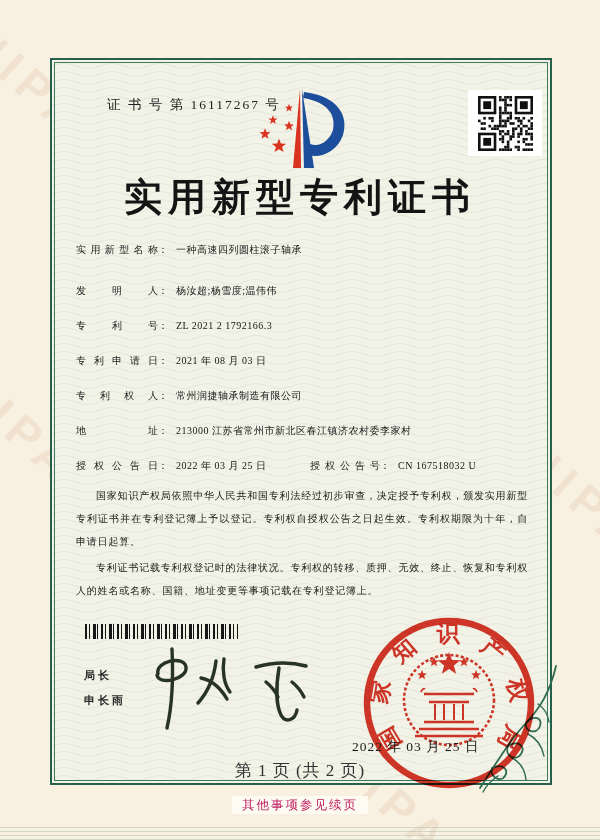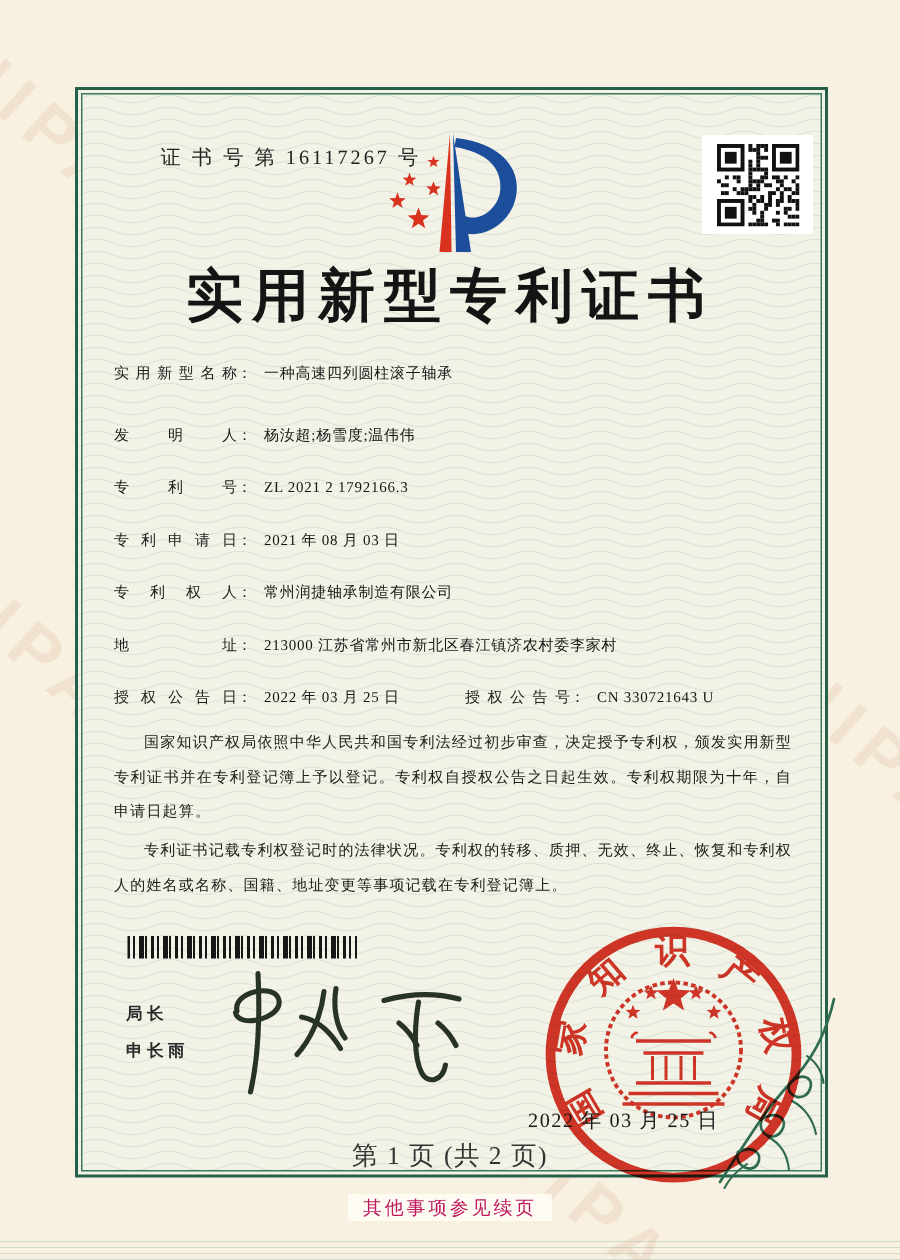--- a/index.html
+++ b/index.html
@@ -392,21 +392,21 @@
     </div>
     <div class="frow">
       <span class="flabel">专利权人</span><span class="fcolon">：</span><span class="fvalue">常州润捷轴承制造有限公司</span>
     </div>
     <div class="frow">
       <span class="flabel">地址</span><span class="fcolon">：</span><span class="fvalue">213000 江苏省常州市新北区春江镇济农村委李家村</span>
     </div>
     <div class="frow">
       <span class="flabel">授权公告日</span><span class="fcolon">：</span><span class="fvalue">2022 年 03 月 25 日</span>
       <span class="grant-pair">
-        <span class="flabel" style="width:70px;">授权公告号</span><span class="fcolon">：</span><span class="fvalue">CN 330721643 U</span>
+        <span class="flabel" style="width:70px;">授权公告号</span><span class="fcolon">：</span><span class="fvalue">CN 167518032 U</span>
       </span>
     </div>
   </div>
 
   <div class="body-text">
     <p>国家知识产权局依照中华人民共和国专利法经过初步审查，决定授予专利权，颁发实用新型专利证书并在专利登记簿上予以登记。专利权自授权公告之日起生效。专利权期限为十年，自申请日起算。</p>
     <p>专利证书记载专利权登记时的法律状况。专利权的转移、质押、无效、终止、恢复和专利权人的姓名或名称、国籍、地址变更等事项记载在专利登记簿上。</p>
   </div>
 
   <div class="barcode"></div>

